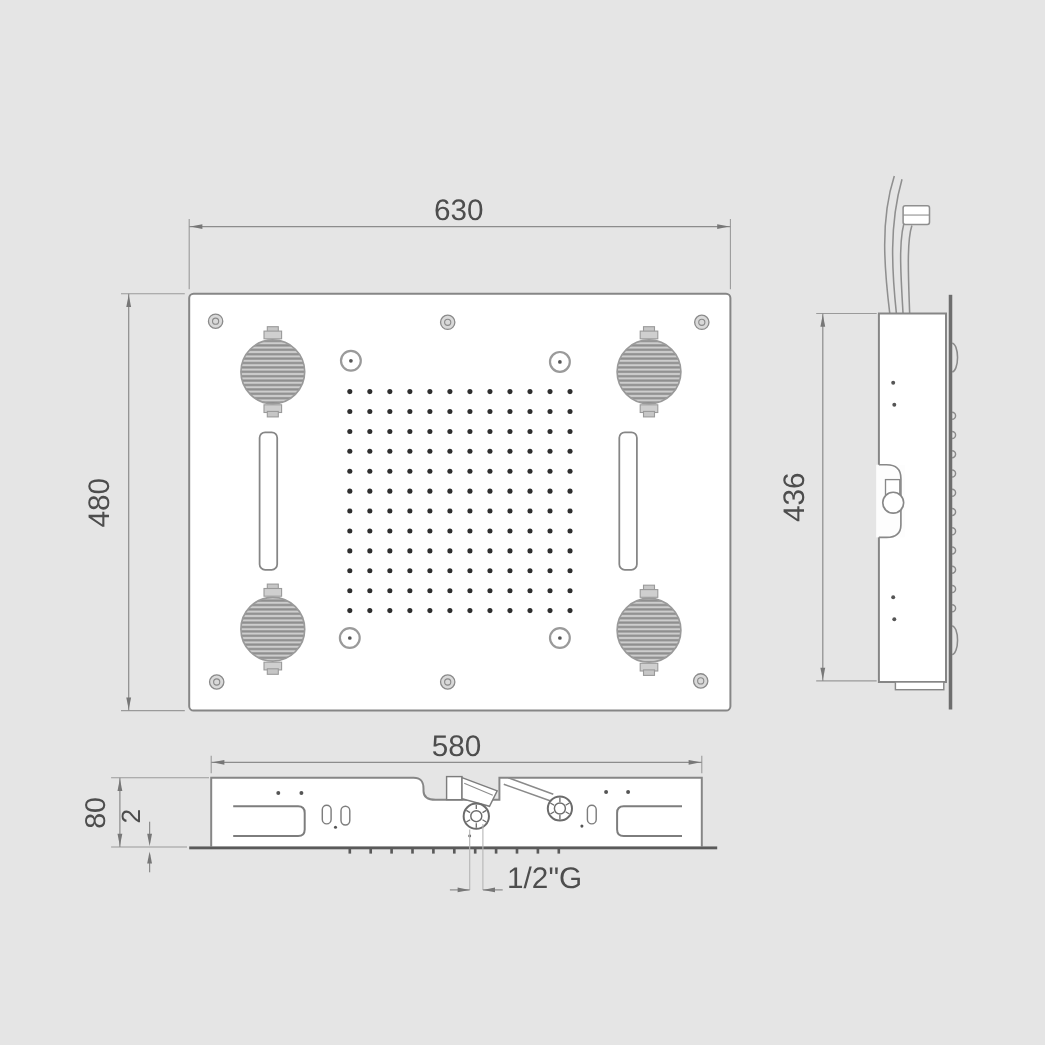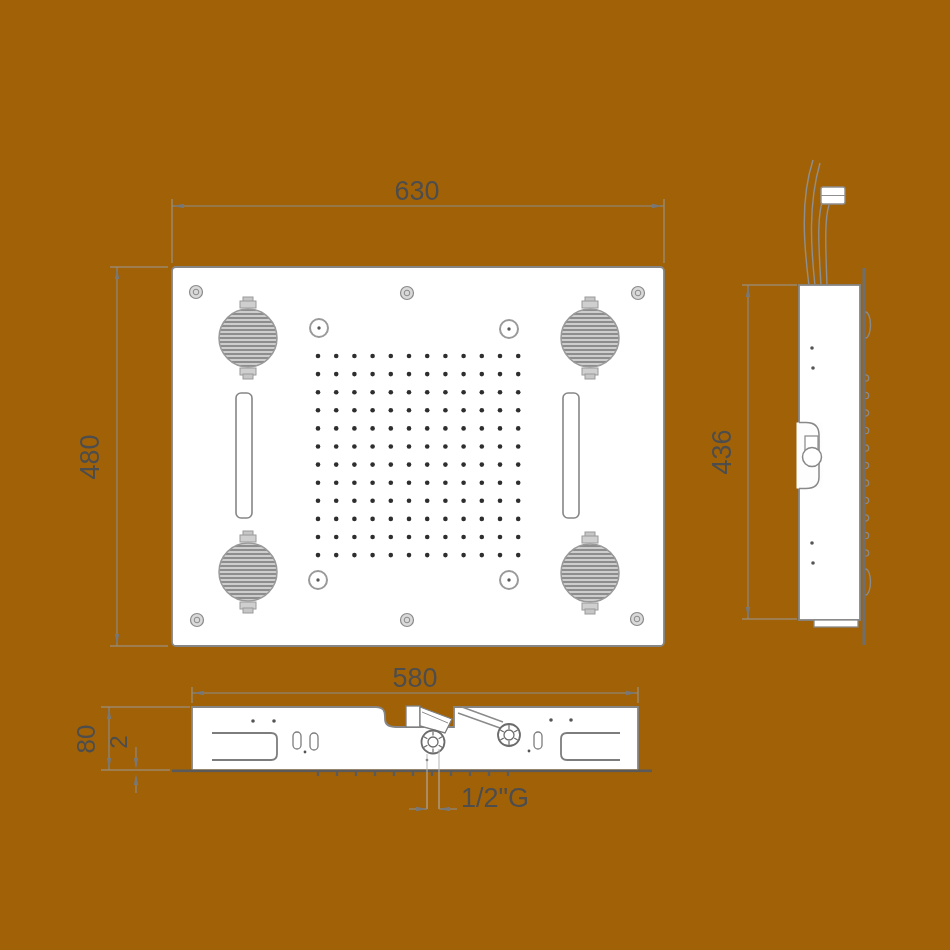--- a/index.html
+++ b/index.html
@@ -1,16 +1,16 @@
 <!DOCTYPE html>
 <html><head>
 <meta charset="utf-8">
 <style>
   html,body{margin:0;padding:0;background:#ffffff;}
-  .stage{position:relative;width:950px;height:950px;background:#a16207;overflow:hidden;
+  .stage{position:relative;width:950px;height:950px;background:#e5e5e5;overflow:hidden;
          font-family:"Liberation Sans", sans-serif;}
   svg{display:block}
   text.dim{font-family:"Liberation Sans", sans-serif;fill:#4d4d4d;}
   .thin{stroke:#9a9a9a;stroke-width:1;fill:none;}
   .dimline{stroke:#8c8c8c;stroke-width:1.1;fill:none;}
   .outline{stroke:#868686;stroke-width:1.8;fill:#ffffff;}
   .detail{stroke:#7d7d7d;stroke-width:1.3;fill:#ffffff;}
   .nofill{fill:none;}
 </style>
 </head>

